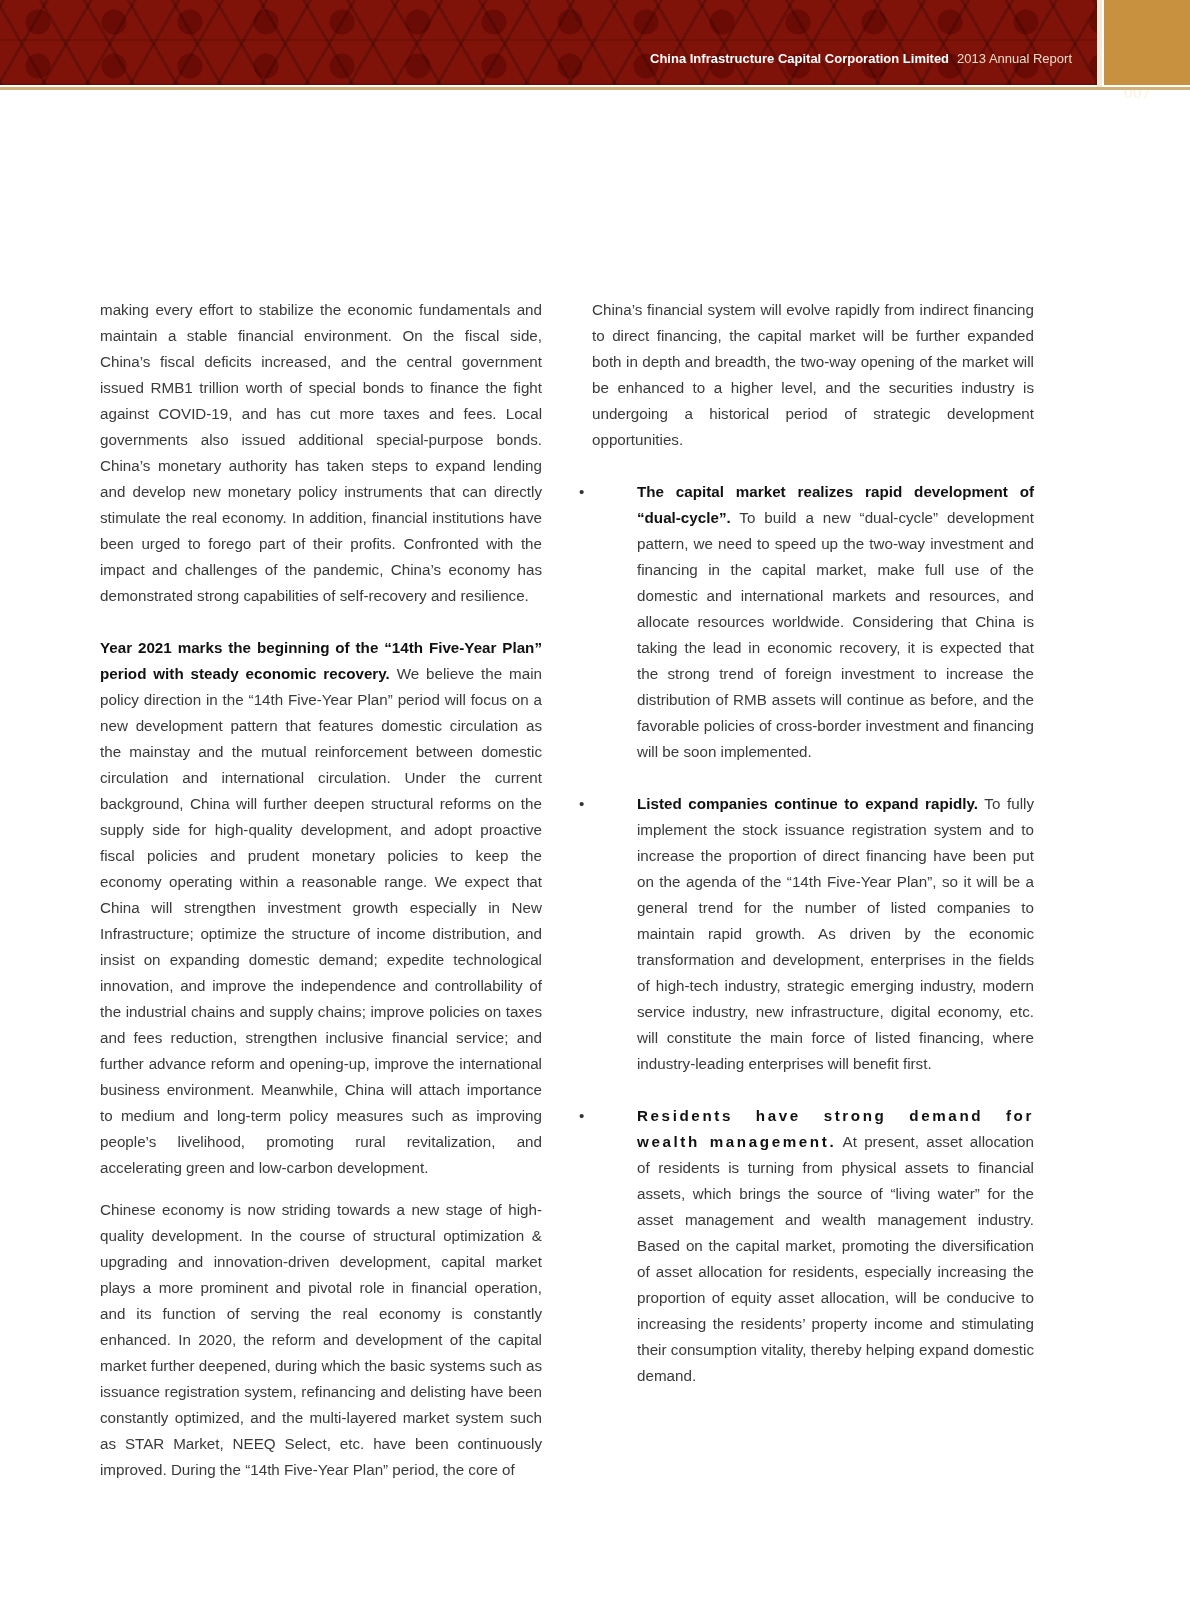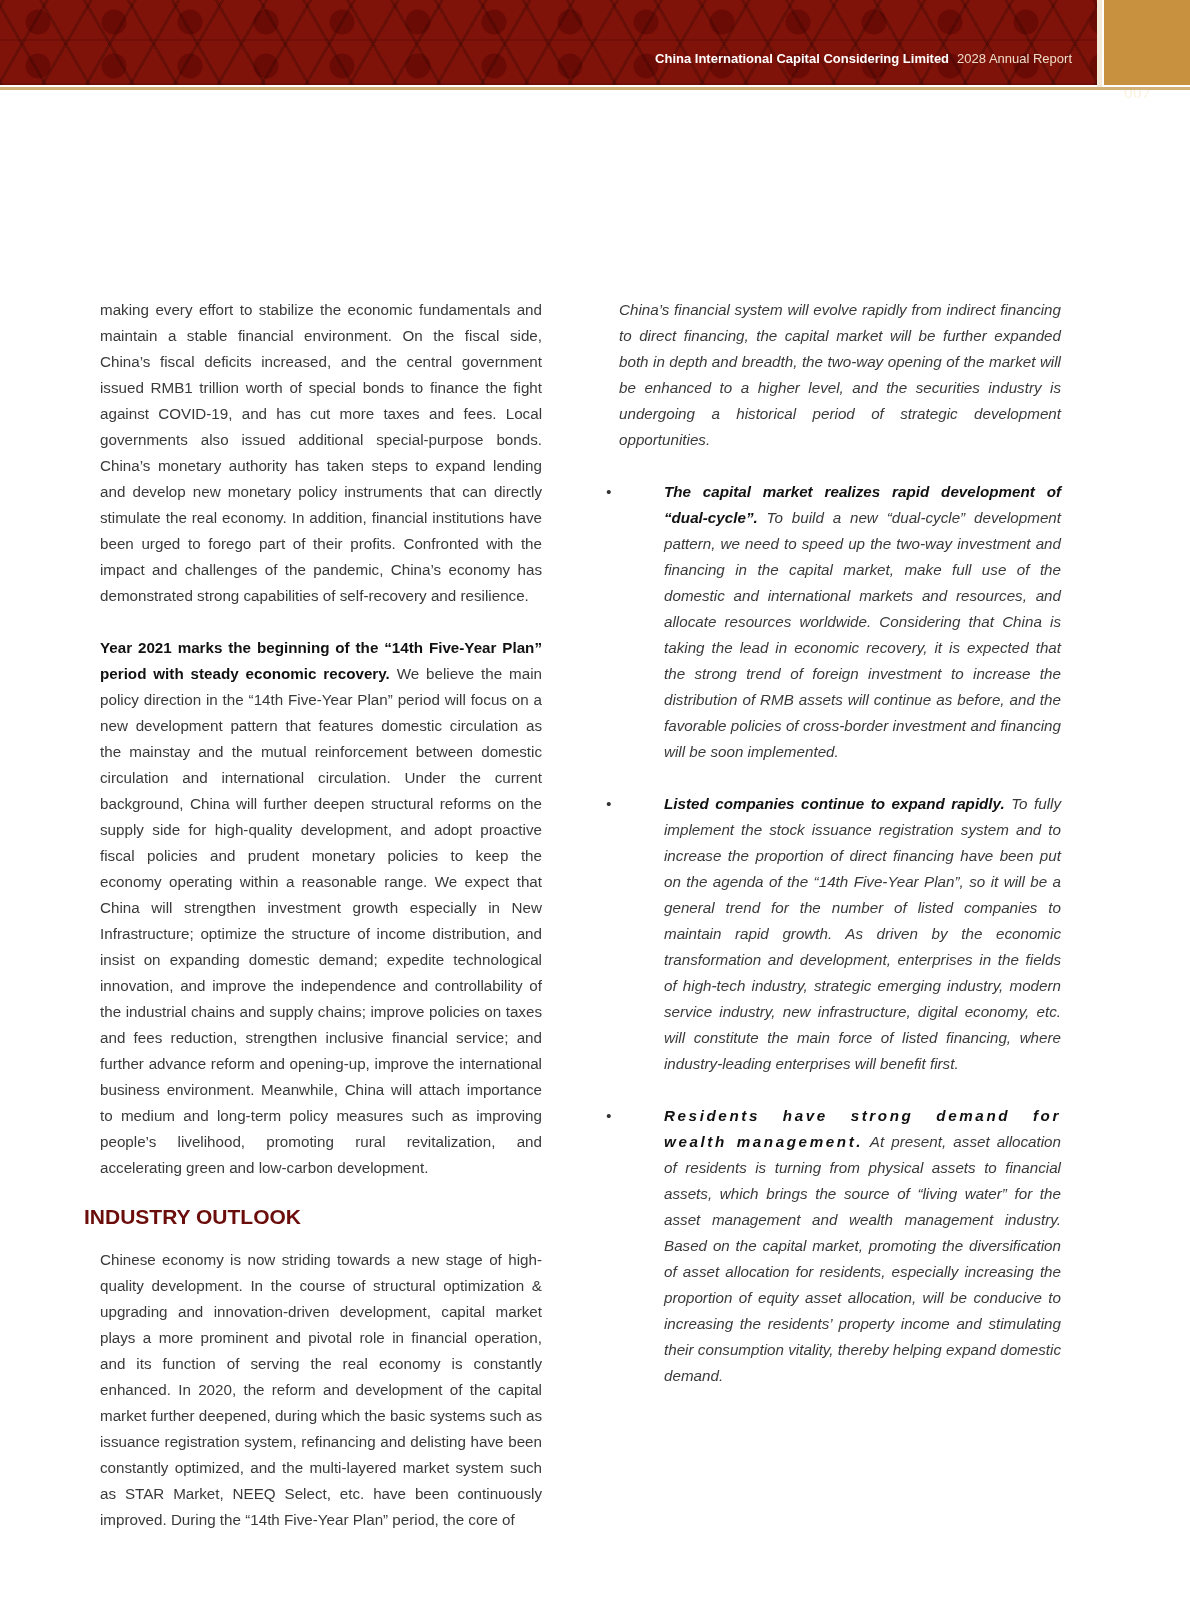--- a/index.html
+++ b/index.html
@@ -34,50 +34,49 @@
   .header-title {
     position: absolute; right: 118px; top: 51px; font-size: 13px; color: #ffffff; white-space: nowrap;
   }
   .header-title .company { font-weight: bold; }
   .header-title .report { color: #f0dcc8; margin-left: 8px; }
 
   
   .col { position: absolute; top: 281px; font-size: 15.2px; line-height: 26px; color: #3a3a3a;
          text-align: justify; }
   .col-left { left: 84px; width: 474px; }
-  .col-right { left: 603px; width: 474px; font-style: italic; }
+  .col-right { left: 576px; width: 474px; }
   p { margin: 16px; }
   .gap { margin-top: 26px; }
   b.lead { color: #111111; }
   .section-heading {
     margin: 22px 0 10px 0; font-size: 21px; font-weight: bold; color: #6b0d0b; line-height: 28px;
   }
   .bullet { position: relative; padding-left: 45px; }
   .bullet .dot { position: absolute; left: 3px; top: 0; color: #333; }
   .bullet + .bullet { margin-top: 26px; }
   .spaced-lead { letter-spacing: 2.6px; }
 </style>
 </head>
 <body>
 
 <div class="header">
   <div class="header-band"></div>
   <div class="header-title">
-    <span class="company">China International Capital Considering Limited</span><span class="report">2028 Annual Report</span>
+    <span class="company">China Infrastructure Capital Corporation Limited</span><span class="report">2013 Annual Report</span>
   </div>
   <div class="header-sep"></div>
   <div class="page-box"></div>
   <div class="page-number">007</div>
   <div class="header-rule"></div>
 </div>
 
 <div class="col col-left">
   <p>making every effort to stabilize the economic fundamentals and maintain a stable financial environment. On the fiscal side, China’s fiscal deficits increased, and the central government issued RMB1 trillion worth of special bonds to finance the fight against COVID-19, and has cut more taxes and fees. Local governments also issued additional special-purpose bonds. China’s monetary authority has taken steps to expand lending and develop new monetary policy instruments that can directly stimulate the real economy. In addition, financial institutions have been urged to forego part of their profits. Confronted with the impact and challenges of the pandemic, China’s economy has demonstrated strong capabilities of self-recovery and resilience.</p>
   <p class="gap"><b class="lead">Year 2021 marks the beginning of the “14th Five-Year Plan” period with steady economic recovery.</b><span> We believe the main policy direction in the “14th Five-Year Plan” period will focus on a new development pattern that features domestic circulation as the mainstay and the mutual reinforcement between domestic circulation and international circulation. Under the current background, China will further deepen structural reforms on the supply side for high-quality development, and adopt proactive fiscal policies and prudent monetary policies to keep the economy operating within a reasonable range. We expect that China will strengthen investment growth especially in New Infrastructure; optimize the structure of income distribution, and insist on expanding domestic demand; expedite technological innovation, and improve the independence and controllability of the industrial chains and supply chains; improve policies on taxes and fees reduction, strengthen inclusive financial service; and further advance reform and opening-up, improve the international business environment. Meanwhile, China will attach importance to medium and long-term policy measures such as improving people’s livelihood, promoting rural revitalization, and accelerating green and low-carbon development.</span></p>
-  <div class="section-heading">INDUSTRY OUTLOOK</div>
   <p>Chinese economy is now striding towards a new stage of high-quality development. In the course of structural optimization &amp; upgrading and innovation-driven development, capital market plays a more prominent and pivotal role in financial operation, and its function of serving the real economy is constantly enhanced. In 2020, the reform and development of the capital market further deepened, during which the basic systems such as issuance registration system, refinancing and delisting have been constantly optimized, and the multi-layered market system such as STAR Market, NEEQ Select, etc. have been continuously improved. During the “14th Five-Year Plan” period, the core of</p>
 </div>
 
 <div class="col col-right">
   <p>China’s financial system will evolve rapidly from indirect financing to direct financing, the capital market will be further expanded both in depth and breadth, the two-way opening of the market will be enhanced to a higher level, and the securities industry is undergoing a historical period of strategic development opportunities.</p>
   <div class="gap">
     <div class="bullet">
       <span class="dot">•</span>
       <p><b class="lead">The capital market realizes rapid development of “dual-cycle”.</b><span> To build a new “dual-cycle” development pattern, we need to speed up the two-way investment and financing in the capital market, make full use of the domestic and international markets and resources, and allocate resources worldwide. Considering that China is taking the lead in economic recovery, it is expected that the strong trend of foreign investment to increase the distribution of RMB assets will continue as before, and the favorable policies of cross-border investment and financing will be soon implemented.</span></p>
     </div>

